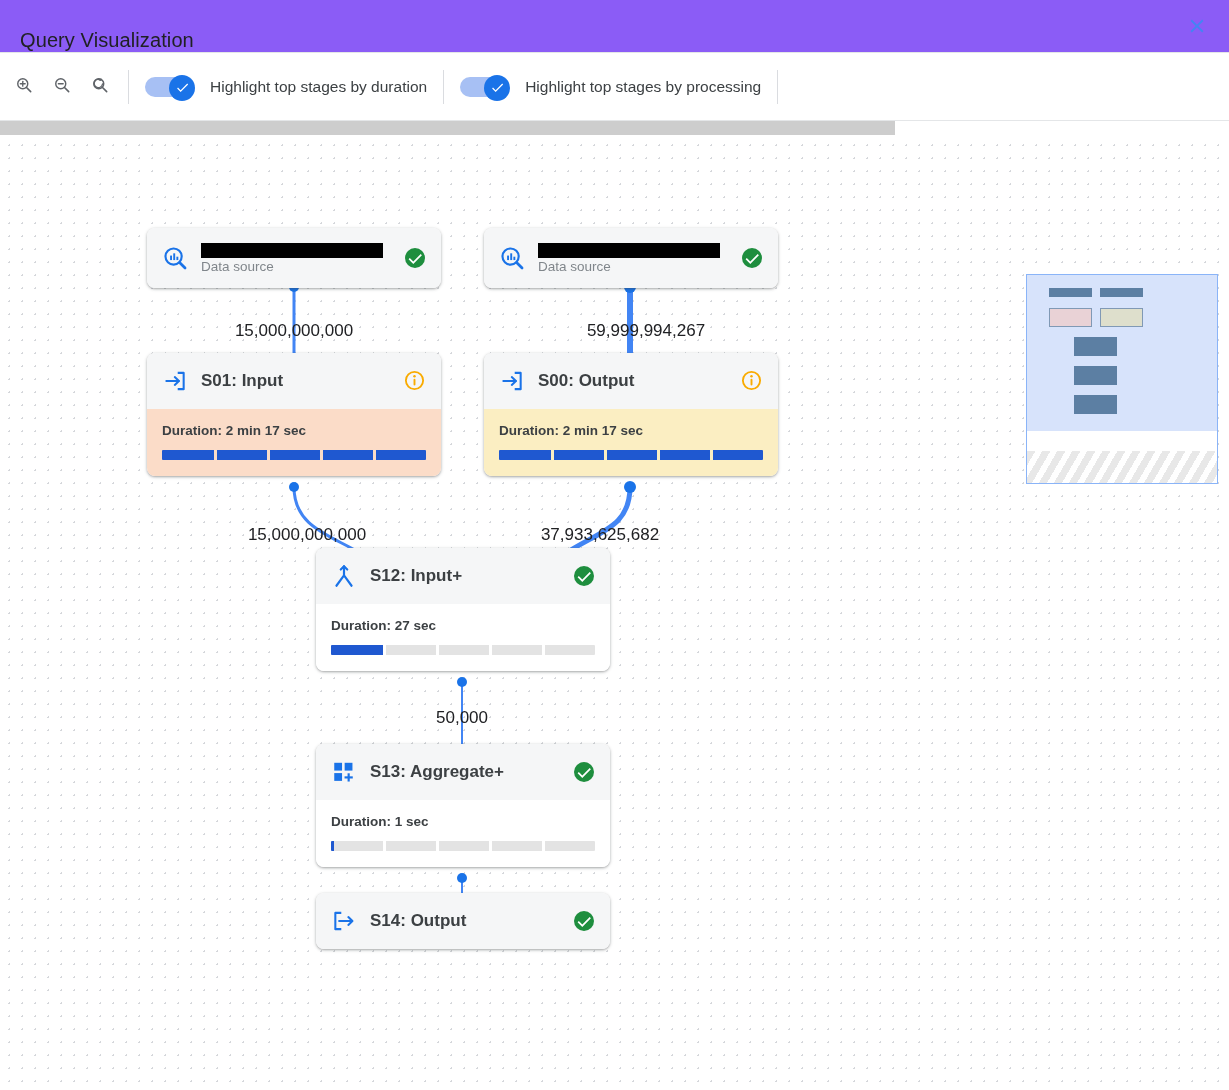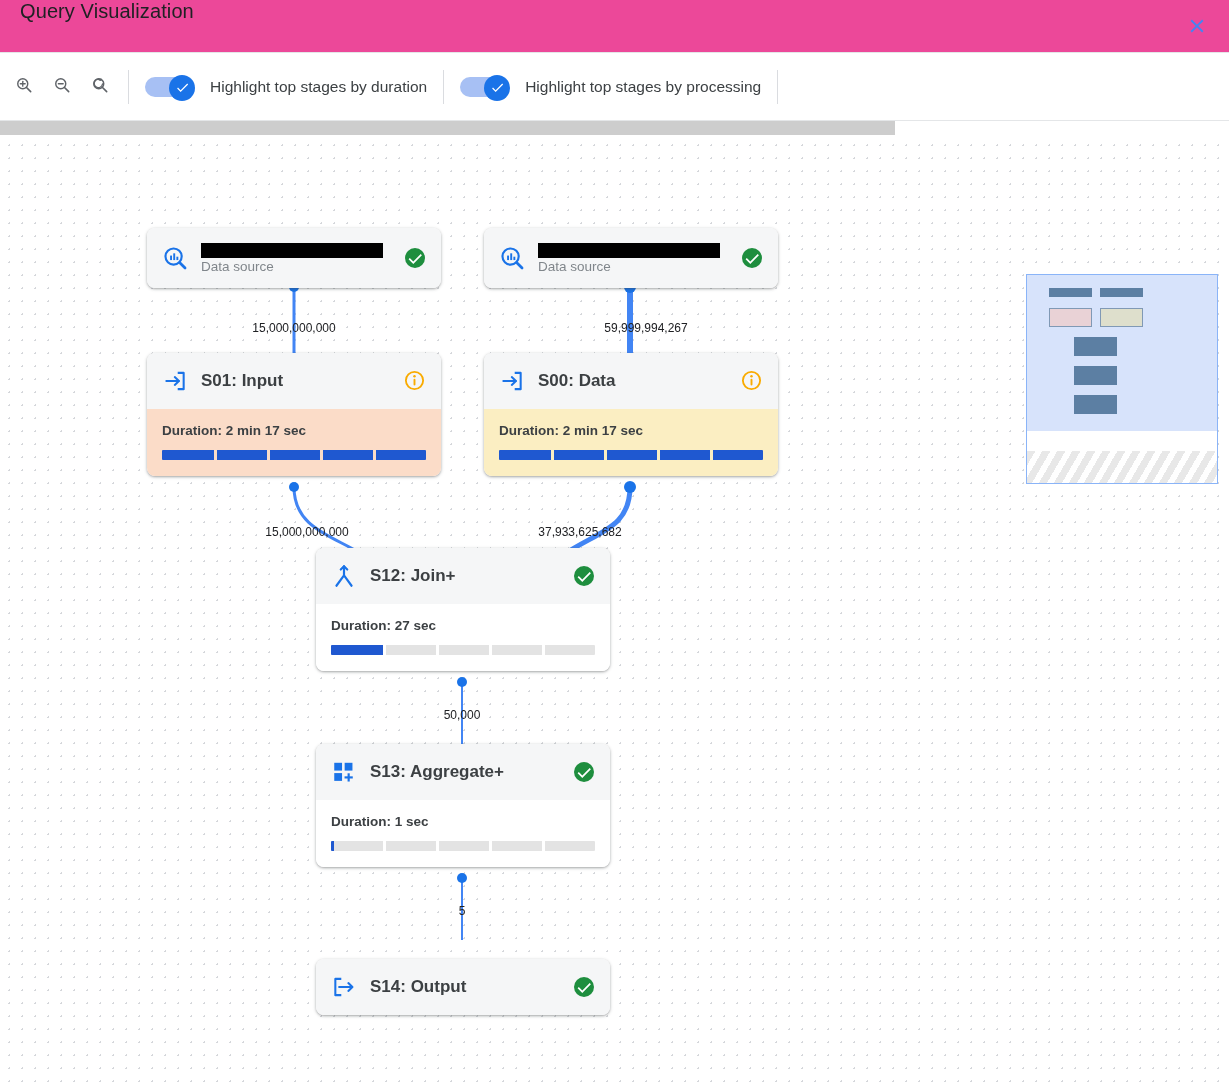--- a/index.html
+++ b/index.html
@@ -9,23 +9,23 @@
     overflow: hidden;
     background: #ffffff;
     font-family: "Liberation Sans", sans-serif;
     color: #202124;
   }
 
   
   .header {
     position: relative;
     height: 52px;
-    background: #ec4899;
+    background: #8b5cf6;
     display: flex;
-    align-items: flex-start;
+    align-items: flex-end;
   }
   .header-title {
     font-size: 20px;
     font-weight: 400;
     color: #202124;
     margin-left: 20px;
     letter-spacing: .1px;
   }
   .close-btn {
     position: absolute;
@@ -175,21 +175,21 @@
     position: absolute; top: 0; width: 3px; height: 10px; background: #ffffff;
   }
   .node-body.warn-orange .bar { background: #f4cdb2; }
   .node-body.warn-orange .bar .seg { background: #fbdcc8; }
   .node-body.warn-yellow .bar { background: #f2e2ae; }
   .node-body.warn-yellow .bar .seg { background: #fbeec2; }
 
   
   .edge-label {
     position: absolute;
-    font-size: 12px;
+    font-size: 17px;
     color: #202124;
     white-space: nowrap;
     transform: translateX(-50%);
   }
 
   
   .minimap {
     position: absolute;
     left: 1026px; top: 139px;
     width: 192px; height: 210px;
@@ -311,21 +311,21 @@
     <line x1="462" y1="547" x2="462" y2="609" stroke="#4285f4" stroke-width="2"></line>
     <circle cx="462" cy="547" r="5" fill="#1a73e8"></circle>
 
     <line x1="462" y1="743" x2="462" y2="805" stroke="#4285f4" stroke-width="2"></line>
     <circle cx="462" cy="743" r="5" fill="#1a73e8"></circle>
   </svg>
 
   <div class="edge-label" style="left:294px; top:186px;">15,000,000,000</div>
   <div class="edge-label" style="left:630px; top:186px;margin-left:16px;">59,999,994,267</div>
   <div class="edge-label" style="left:307px; top:390px;">15,000,000,000</div>
-  <div class="edge-label" style="left:580px; top:390px;">37,933,625,682</div>
+  <div class="edge-label" style="left:600px; top:390px;">37,933,625,682</div>
   <div class="edge-label" style="left:462px; top:573px;">50,000</div>
   <div class="edge-label" style="left:462px; top:769px;">5</div>
 
   <div class="node" style="left:147px; top:93px; width:294px;">
     <div class="node-head ds">
       <span class="node-icon">
         <svg width="27" height="27" viewBox="0 0 24 24">
           <circle cx="10.3" cy="10.3" r="7.2" fill="none" stroke="#1a73e8" stroke-width="1.9"></circle>
           <rect x="7.2" y="9.4" width="1.7" height="4" fill="#1a73e8"></rect>
           <rect x="10" y="7.4" width="1.7" height="6" fill="#1a73e8"></rect>
@@ -402,21 +402,21 @@
 
   <div class="node" style="left:484px; top:218px; width:294px;">
     <div class="node-head">
       <span class="node-icon">
         <svg width="26" height="26" viewBox="0 0 24 24">
           <path d="M14.5 4.5 H20 V19.5 H14.5" fill="none" stroke="#1a73e8" stroke-width="1.9" stroke-linejoin="round"></path>
           <line x1="4" y1="12" x2="15.5" y2="12" stroke="#1a73e8" stroke-width="1.9" stroke-linecap="round"></line>
           <path d="M11.8 8.4 L15.6 12 L11.8 15.6" fill="none" stroke="#1a73e8" stroke-width="1.9" stroke-linecap="round" stroke-linejoin="round"></path>
         </svg>
       </span>
-      <span class="node-title">S00: Data</span>
+      <span class="node-title">S00: Output</span>
       <span class="status">
         <svg width="23" height="23" viewBox="0 0 24 24">
             <circle cx="12" cy="12" r="9" fill="none" stroke="#f9ab00" stroke-width="1.9"></circle>
             <rect x="11" y="10.3" width="2" height="7" rx="1" fill="#f9ab00"></rect>
             <circle cx="12" cy="7.6" r="1.3" fill="#f9ab00"></circle>
           </svg>
       </span>
     </div>
     <div class="node-body warn-yellow">
       <div class="dur">Duration: 2 min 17 sec</div>
@@ -432,21 +432,21 @@
 
   <div class="node" style="left:316px; top:413px; width:294px;">
     <div class="node-head">
       <span class="node-icon">
         <svg width="26" height="26" viewBox="0 0 24 24">
           <path d="M12 3 V11" fill="none" stroke="#1a73e8" stroke-width="2" stroke-linecap="round"></path>
           <path d="M9 6 L12 3 L15 6" fill="none" stroke="#1a73e8" stroke-width="2" stroke-linecap="round" stroke-linejoin="round"></path>
           <path d="M5 21 L12 11.5 L19 21" fill="none" stroke="#1a73e8" stroke-width="2" stroke-linecap="round" stroke-linejoin="round"></path>
         </svg>
       </span>
-      <span class="node-title">S12: Join+</span>
+      <span class="node-title">S12: Input+</span>
       <span class="status">
         <svg width="24" height="24" viewBox="0 0 24 24">
             <circle cx="12" cy="12" r="10" fill="#1e8e3e"></circle>
             <path fill="#ffffff" d="M10.3 15.5 6.8 12l-1.2 1.2 4.7 4.7 8.6-8.6-1.2-1.2z"></path>
           </svg>
       </span>
     </div>
     <div class="node-body">
       <div class="dur">Duration: 27 sec</div>
       <div class="bar">
@@ -483,21 +483,21 @@
       <div class="bar">
         <div class="fill" style="width:1%"></div>
         <div class="seg" style="left:52px"></div>
           <div class="seg" style="left:105px"></div>
         <div class="seg" style="left:158px"></div>
           <div class="seg" style="left:211px"></div>
       </div>
     </div>
   </div>
 
-  <div class="node" style="left:316px; top:824px; width:294px;">
+  <div class="node" style="left:316px; top:758px; width:294px;">
     <div class="node-head">
       <span class="node-icon">
         <svg width="26" height="26" viewBox="0 0 24 24">
           <path d="M9.5 4.5 H4 V19.5 H9.5" fill="none" stroke="#1a73e8" stroke-width="1.9" stroke-linejoin="round"></path>
           <line x1="7.5" y1="12" x2="19.5" y2="12" stroke="#1a73e8" stroke-width="1.9" stroke-linecap="round"></line>
           <path d="M16 8.4 L19.8 12 L16 15.6" fill="none" stroke="#1a73e8" stroke-width="1.9" stroke-linecap="round" stroke-linejoin="round"></path>
         </svg>
       </span>
       <span class="node-title">S14: Output</span>
       <span class="status">

